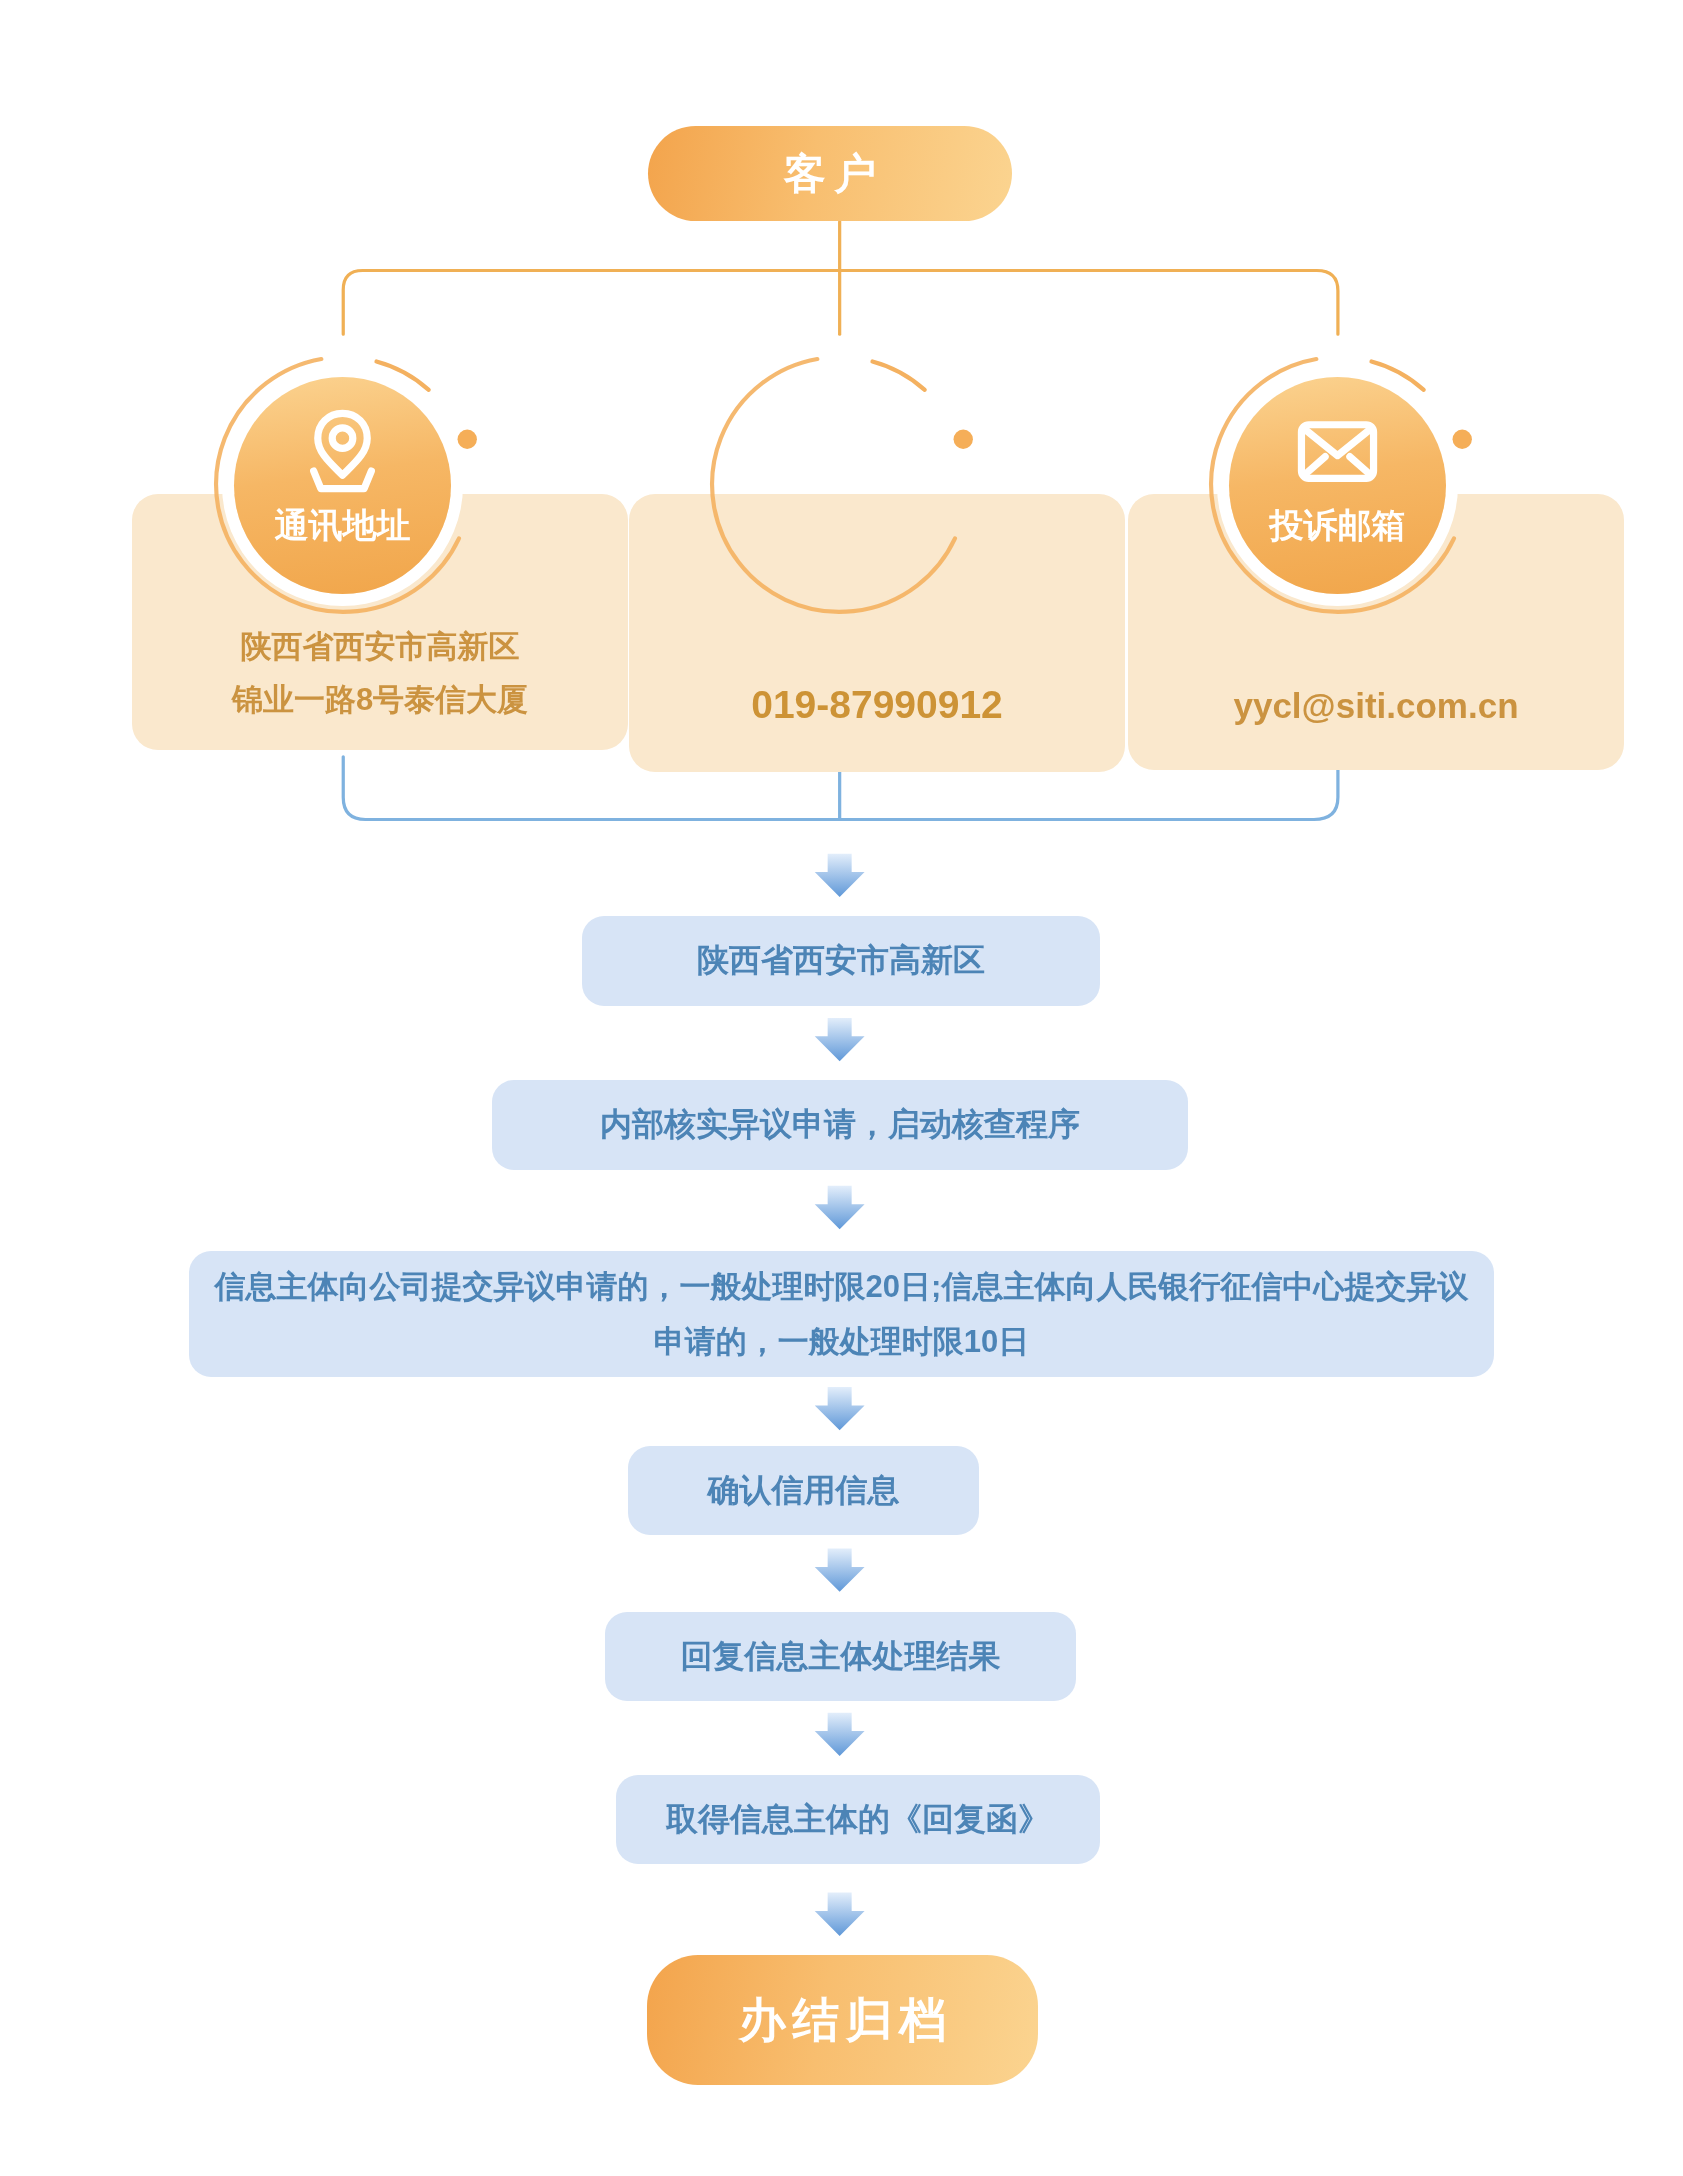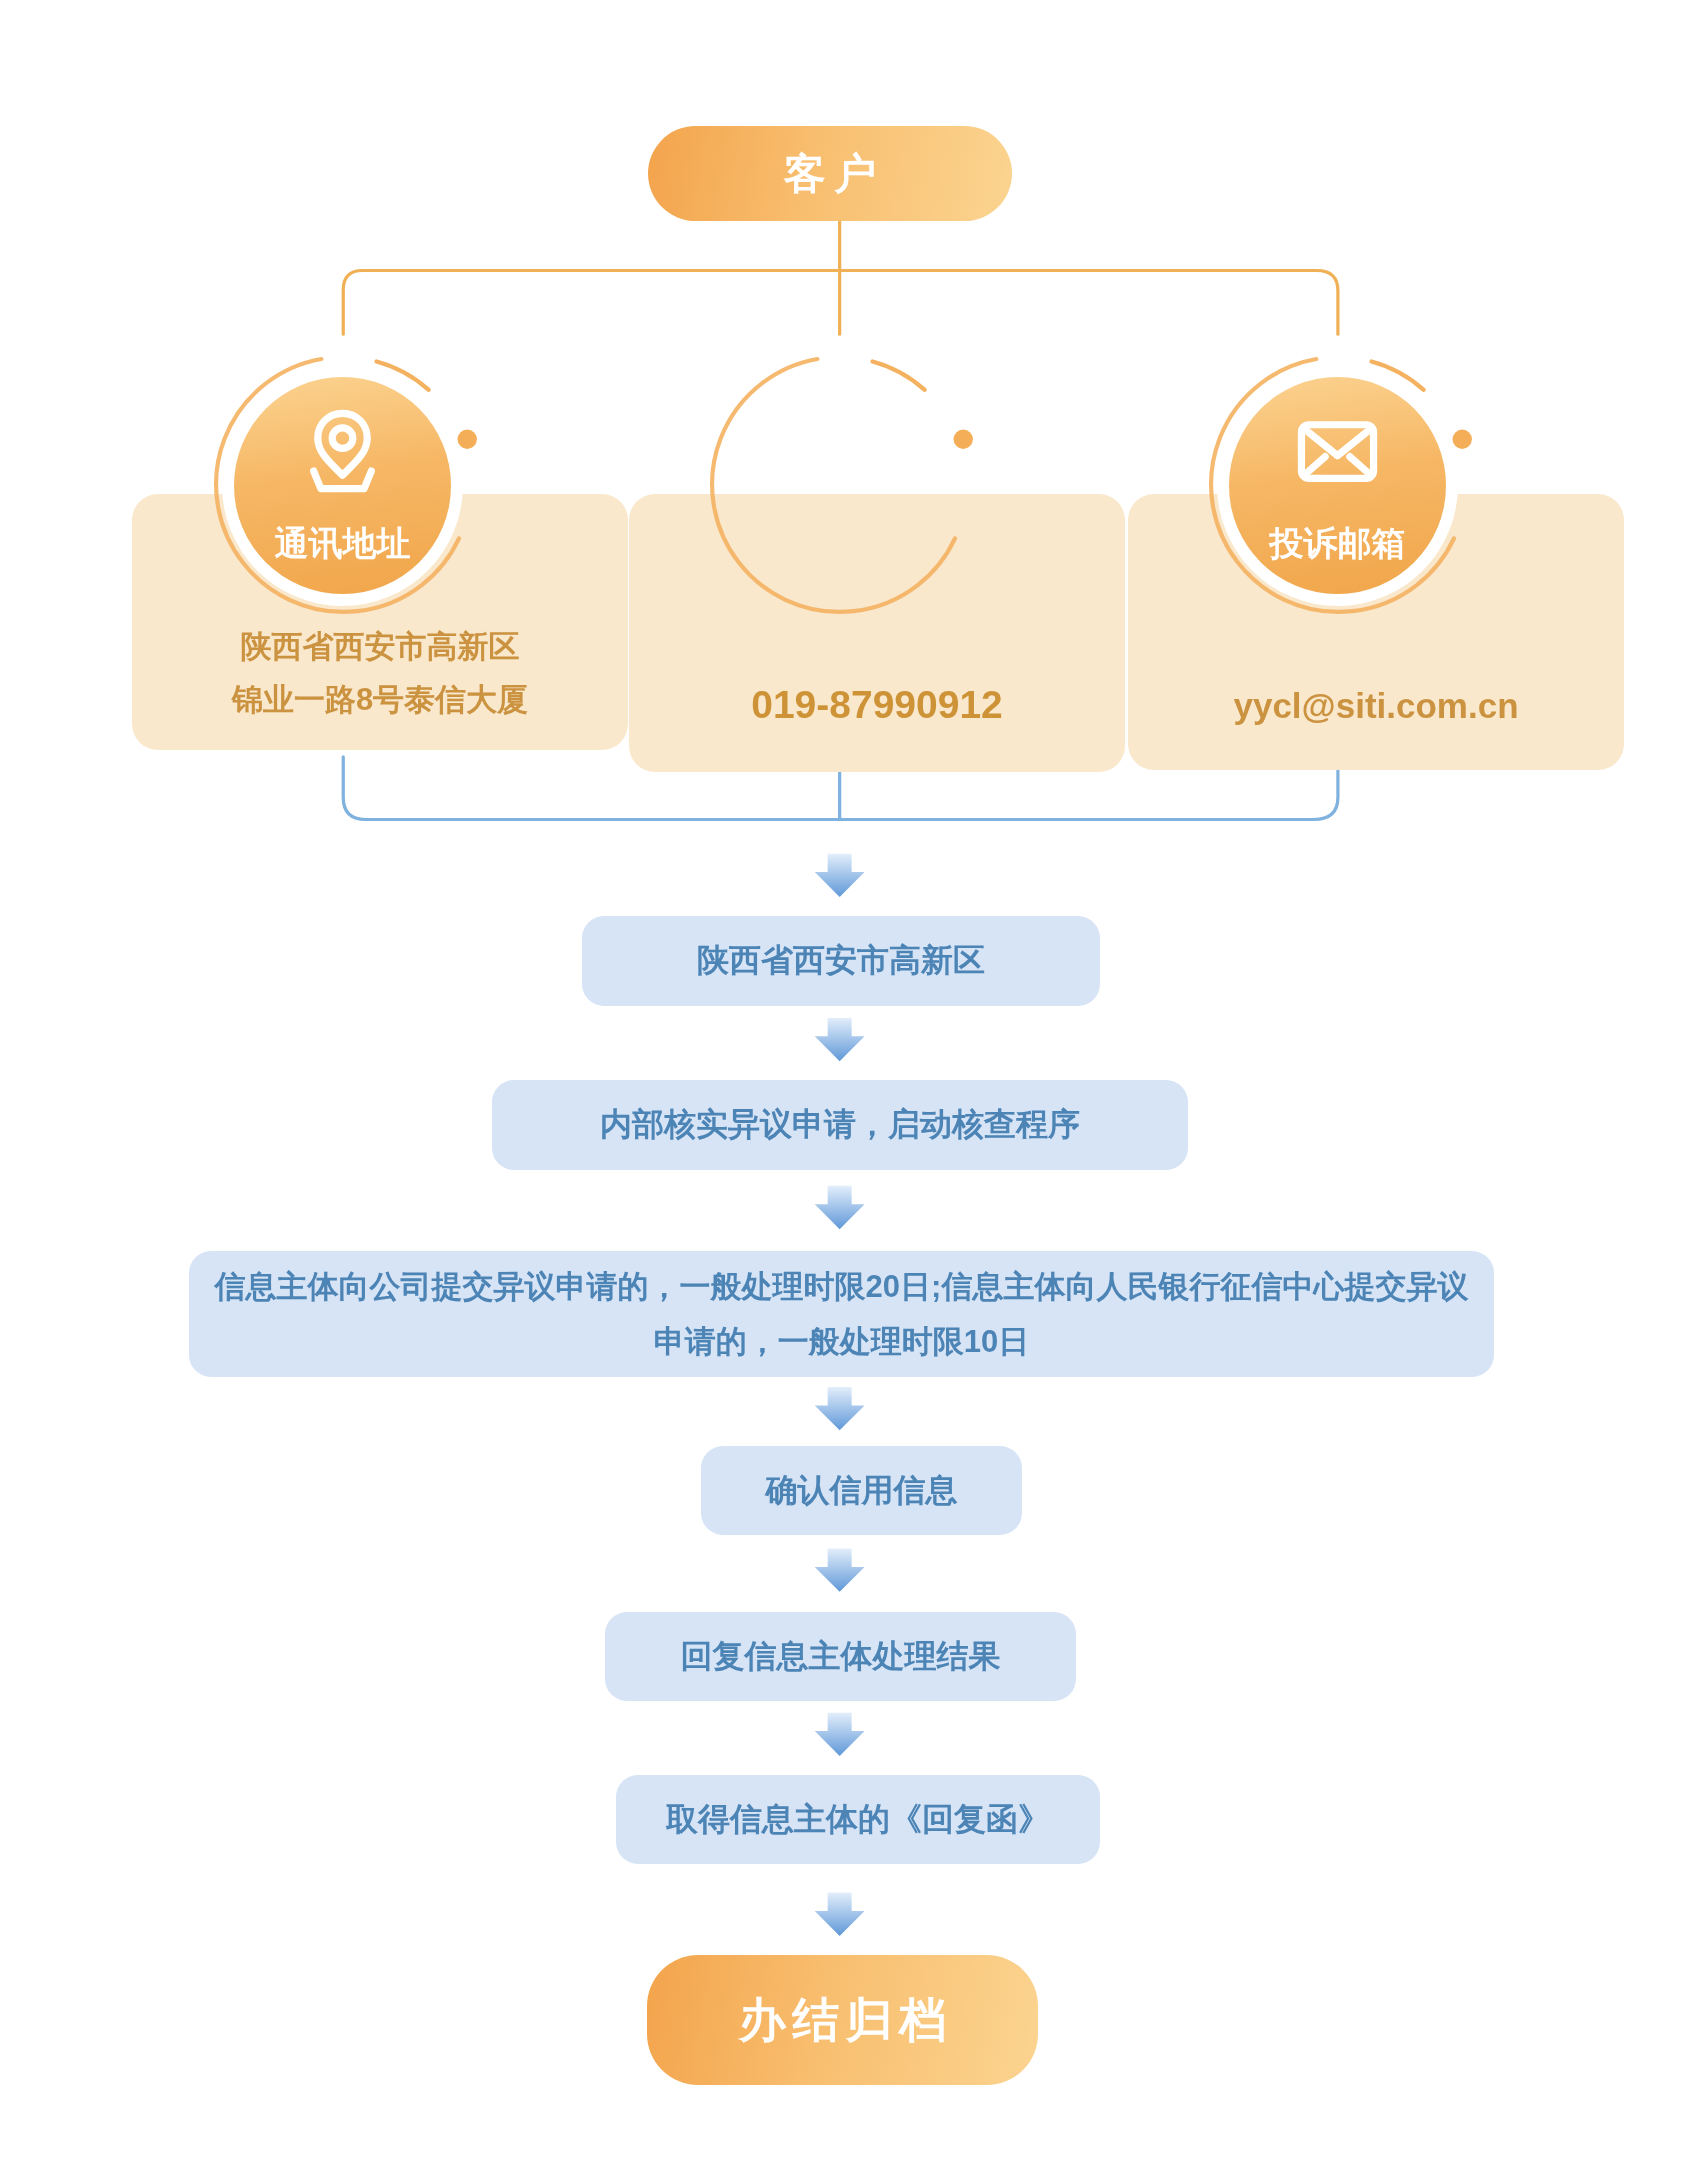--- a/index.html
+++ b/index.html
@@ -29,30 +29,30 @@
 
   
   .ring{position:absolute;top:346px;width:277px;height:277px;z-index:2;}
   .ring.g1{left:205px;} .ring.g2{left:701px;} .ring.g3{left:1200px;}
   .bubble{position:absolute;top:377px;width:217px;height:217px;border-radius:50%;
         background:linear-gradient(172deg,#FBD28F 2%,#F6B765 45%,#F1A64B 98%);
         box-shadow:0 0 0 12px #ffffff;z-index:3;display:flex;flex-direction:column;
         align-items:center;}
   .bubble.g1{left:234px;} .bubble.g2{left:731px;} .bubble.g3{left:1229px;}
   .bubble svg.icn{margin-top:22px;width:103px;height:103px;}
-  .bubble-label{margin-top:19px;color:#ffffff;font-weight:bold;font-size:34px;}
+  .bubble-label{margin-top:1px;color:#ffffff;font-weight:bold;font-size:34px;}
 
   
   .step{position:absolute;background:#D7E4F6;border-radius:22px;display:flex;
         align-items:center;justify-content:center;text-align:center;
         color:#4C84B6;font-weight:bold;font-size:32px;}
   .step.s1{left:582px;top:916px;width:518px;height:90px;}
   .step.s2{left:492px;top:1080px;width:696px;height:90px;}
   .step.s3{left:189px;top:1251px;width:1305px;height:126px;font-size:31px;line-height:55px;padding:17px 24px;box-sizing:border-box;}
-  .step.s4{left:701px;top:1446px;width:321px;height:89px;font-family:Liberation Mono, monospace;}
+  .step.s4{left:628px;top:1446px;width:351px;height:89px;font-family:Liberation Mono, monospace;}
   .step.s5{left:605px;top:1612px;width:471px;height:89px;}
   .step.s6{left:616px;top:1775px;width:484px;height:89px;}
 </style>
 </head>
 <body>
 
 <div class="canvas">
 
   <svg class="layer" viewBox="0 0 1824 2358" xmlns="http://www.w3.org/2000/svg">
     <defs>

